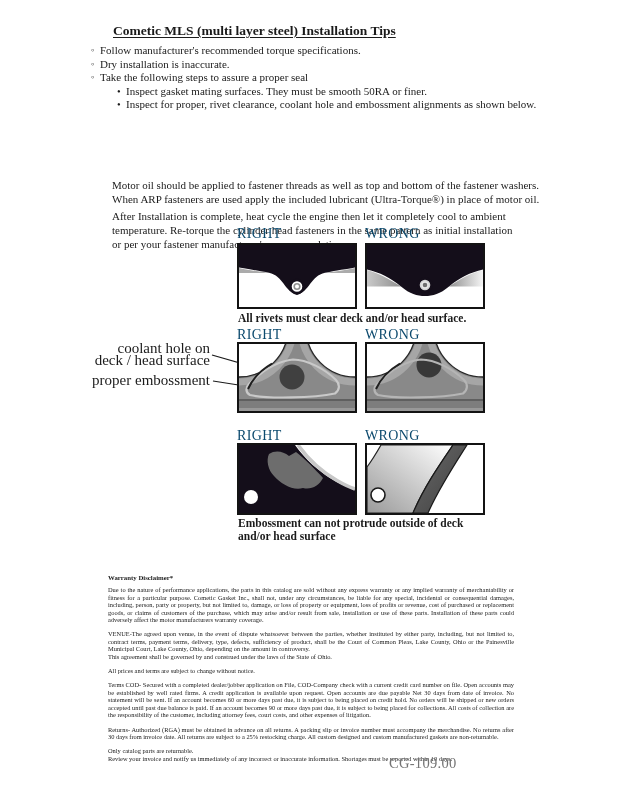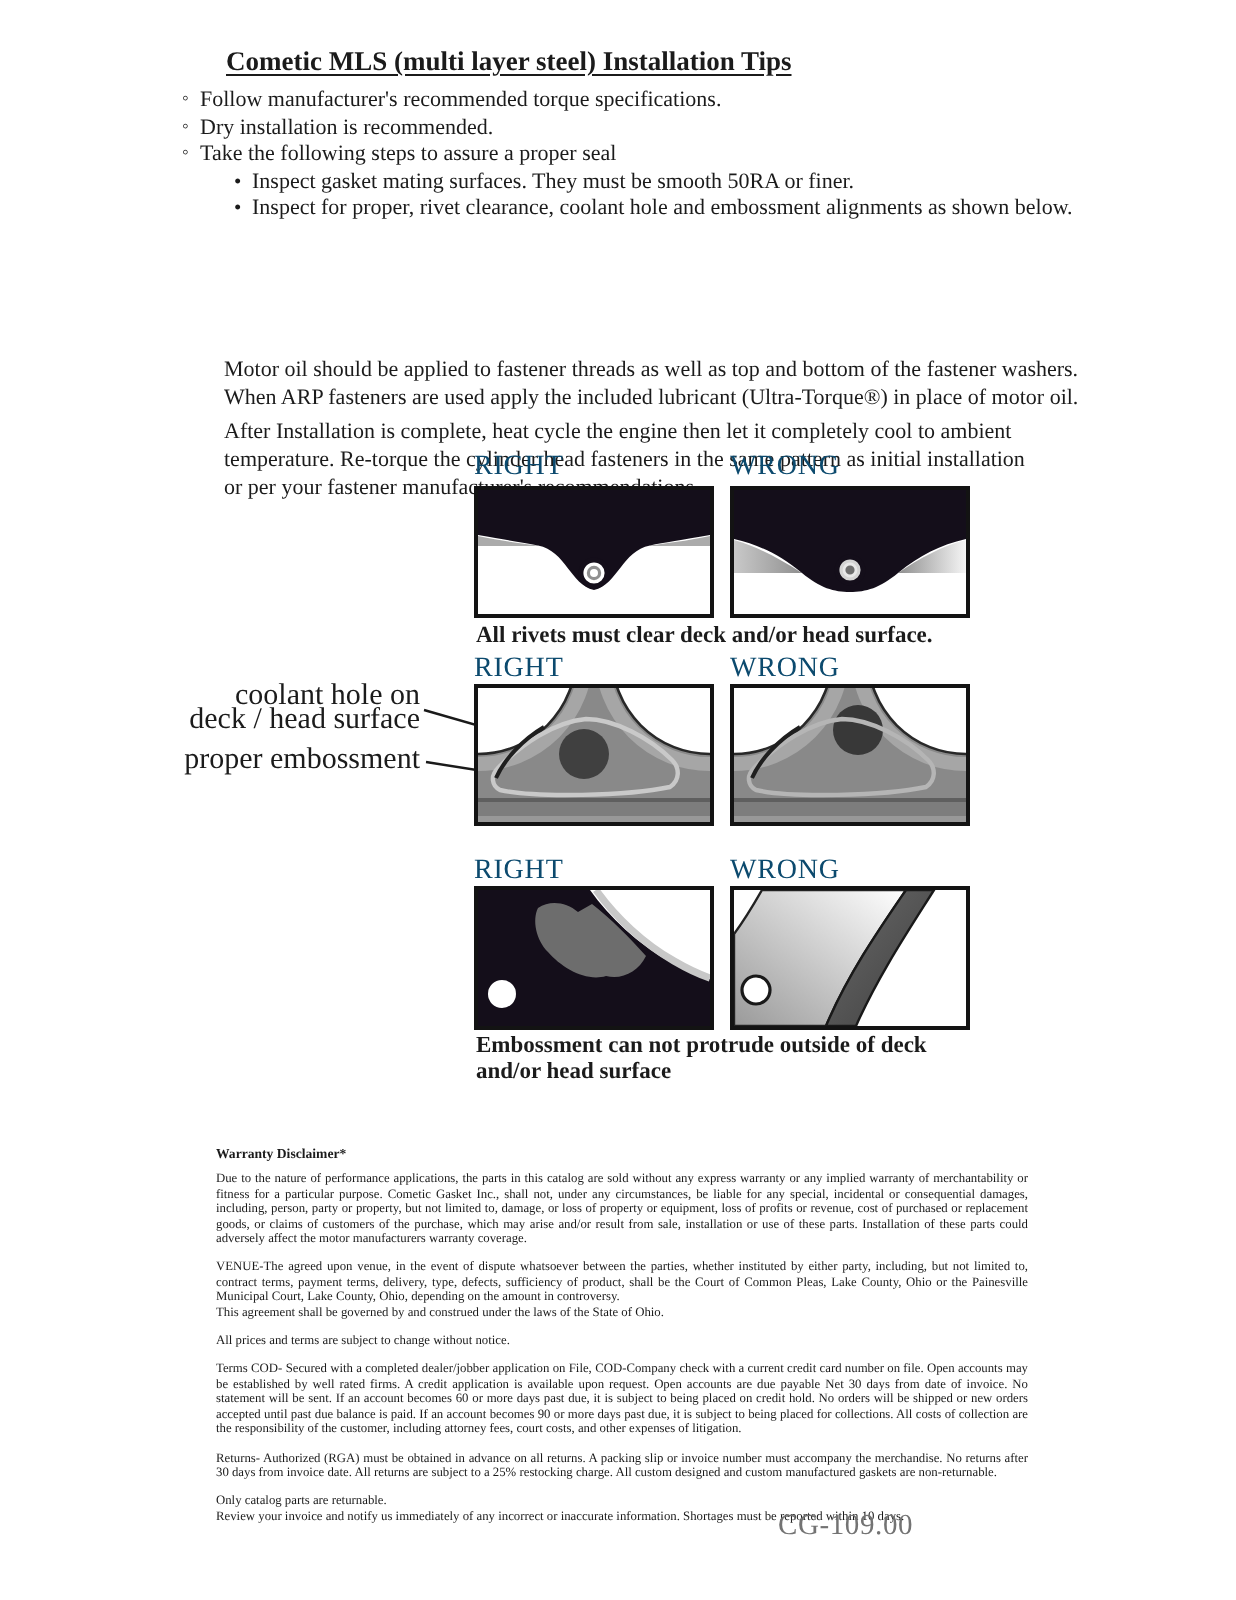--- a/index.html
+++ b/index.html
@@ -55,21 +55,21 @@
 
   <div class="abs" id="title">Cometic MLS (multi layer steel) Installation Tips</div>
 
   <div class="abs" id="bullets">
     <div class="b-row">
       <span class="b-marker">◦</span>
       <span>Follow manufacturer's recommended torque specifications.</span>
     </div>
     <div class="b-row">
       <span class="b-marker">◦</span>
-      <span>Dry installation is recommended.</span>
+      <span>Dry installation is inaccurate.</span>
     </div>
     <div class="b-row">
       <span class="b-marker">◦</span>
       <span>Take the following steps to assure a proper seal</span>
     </div>
     <div class="b-row sub">
       <span class="b-marker">•</span>
       <span>Inspect gasket mating surfaces.  They must be smooth 50RA or finer.</span>
     </div>
     <div class="b-row sub">

